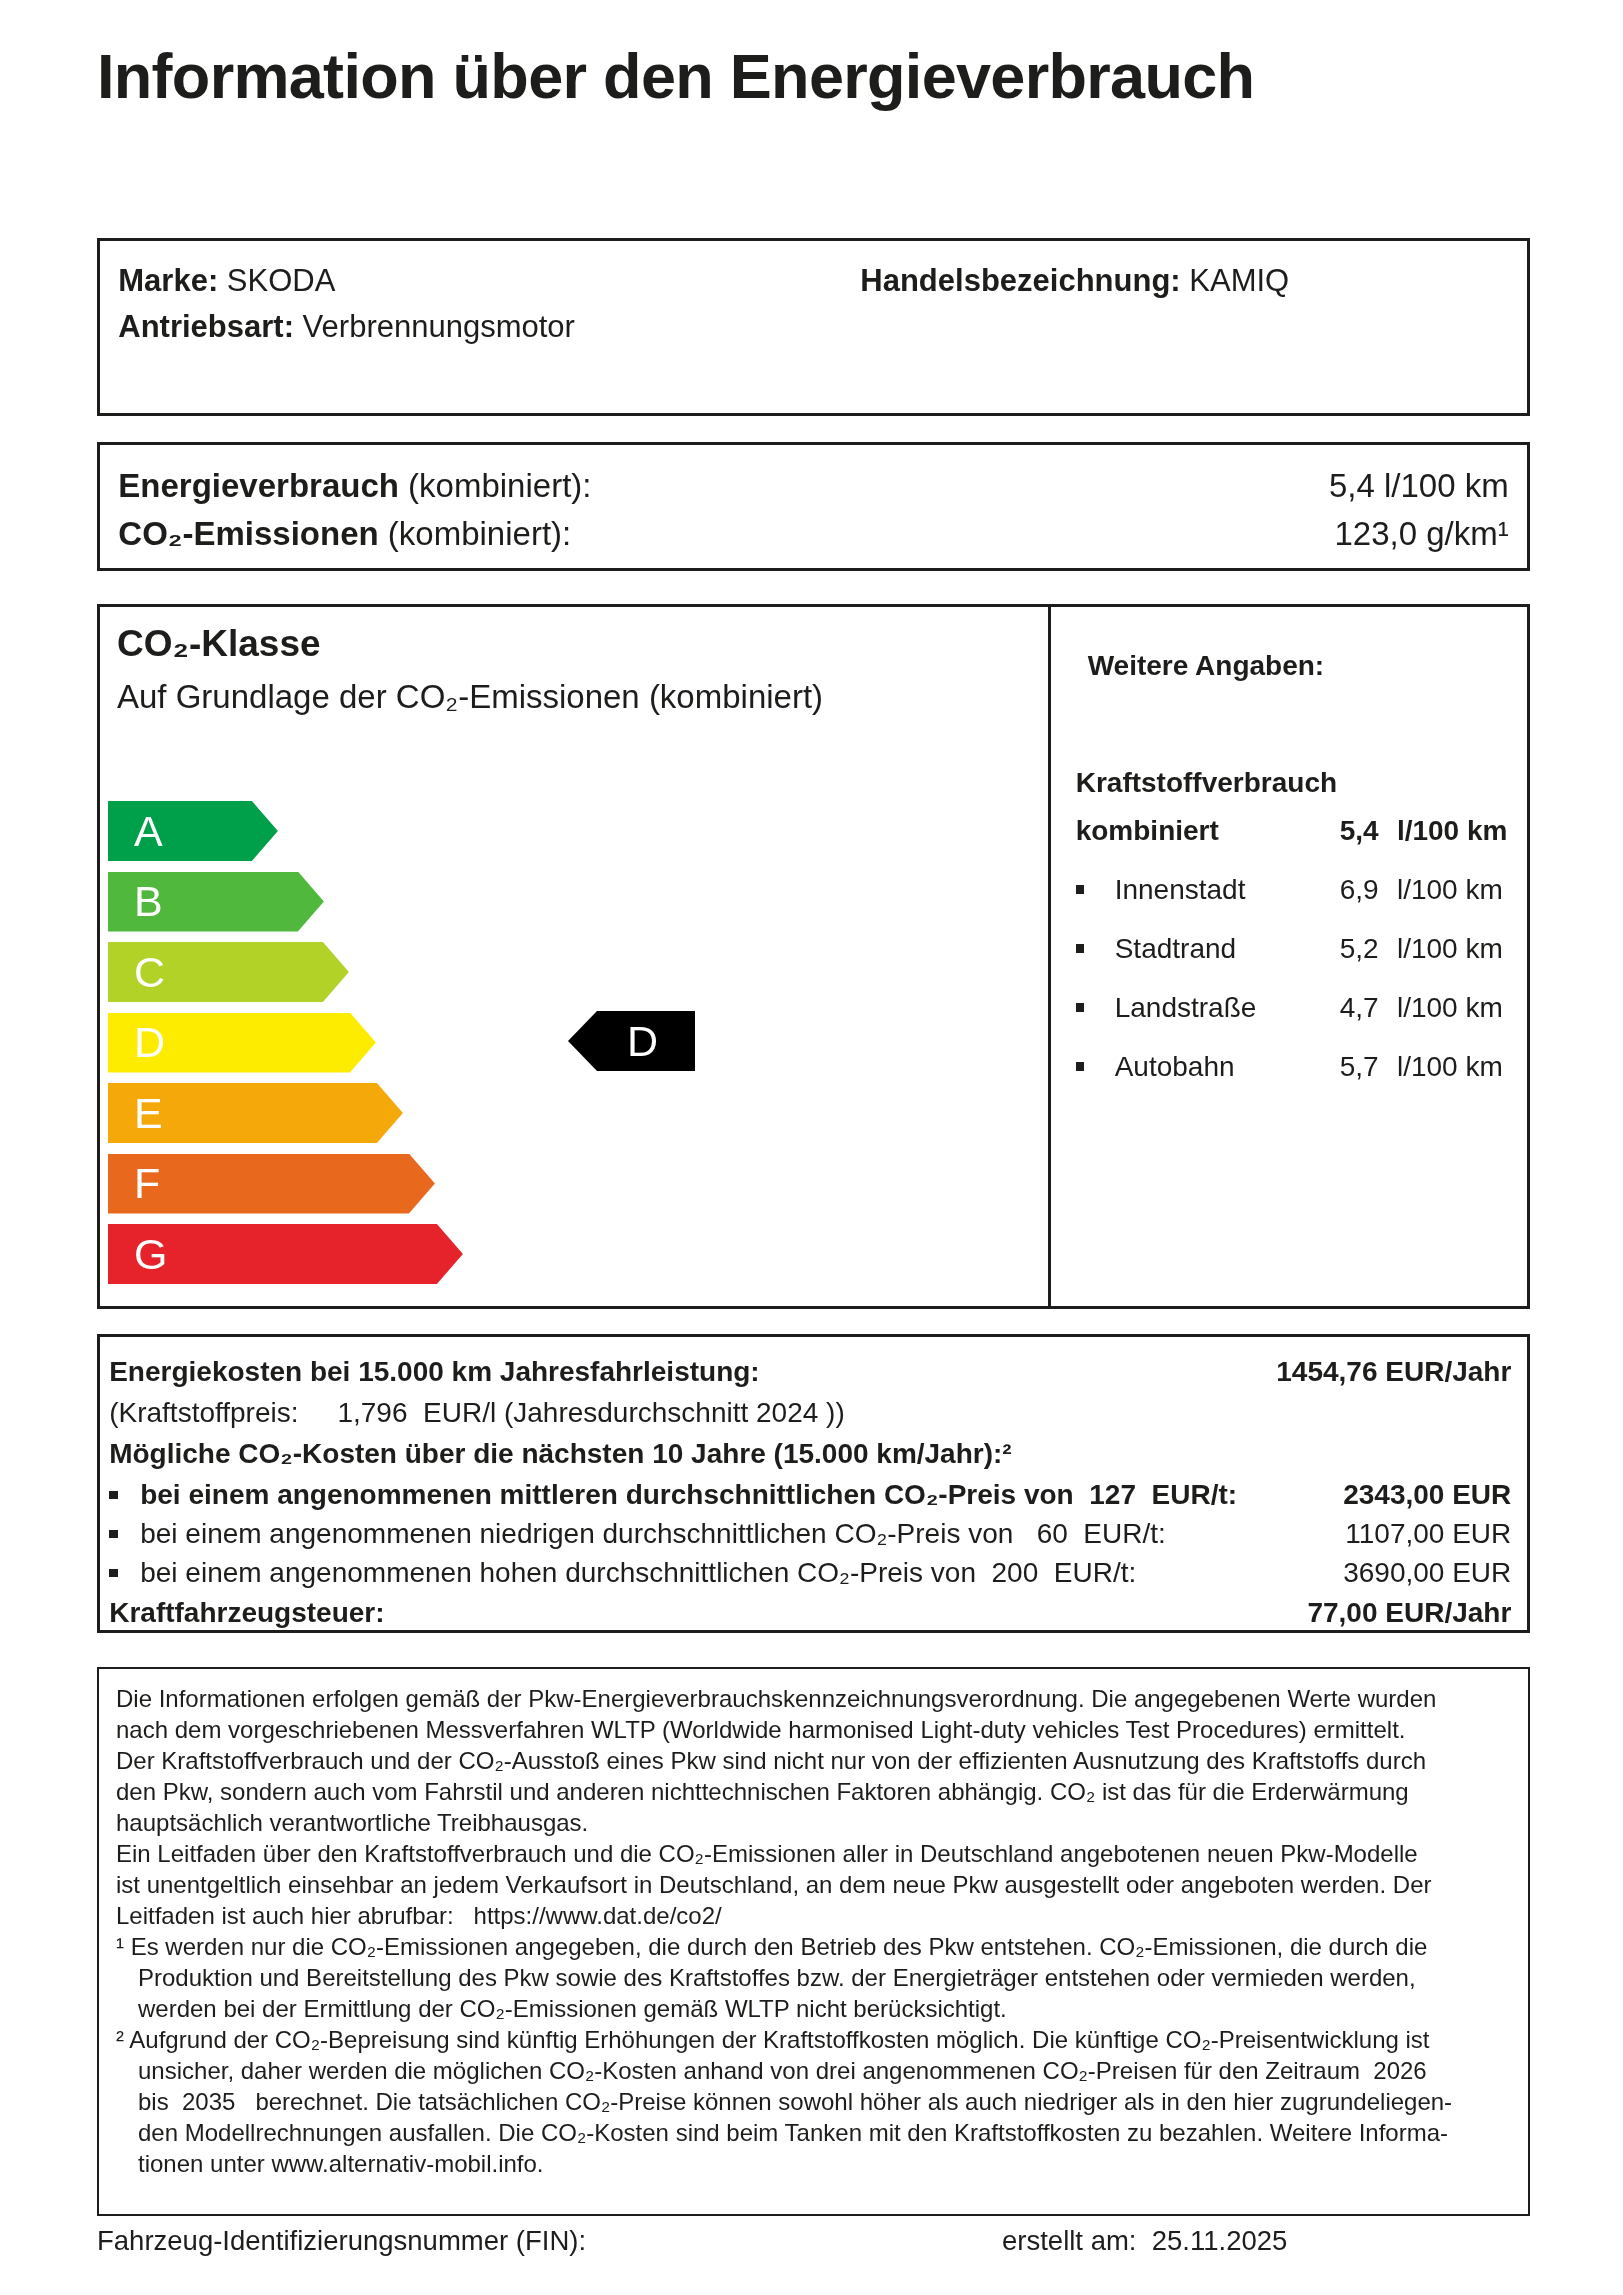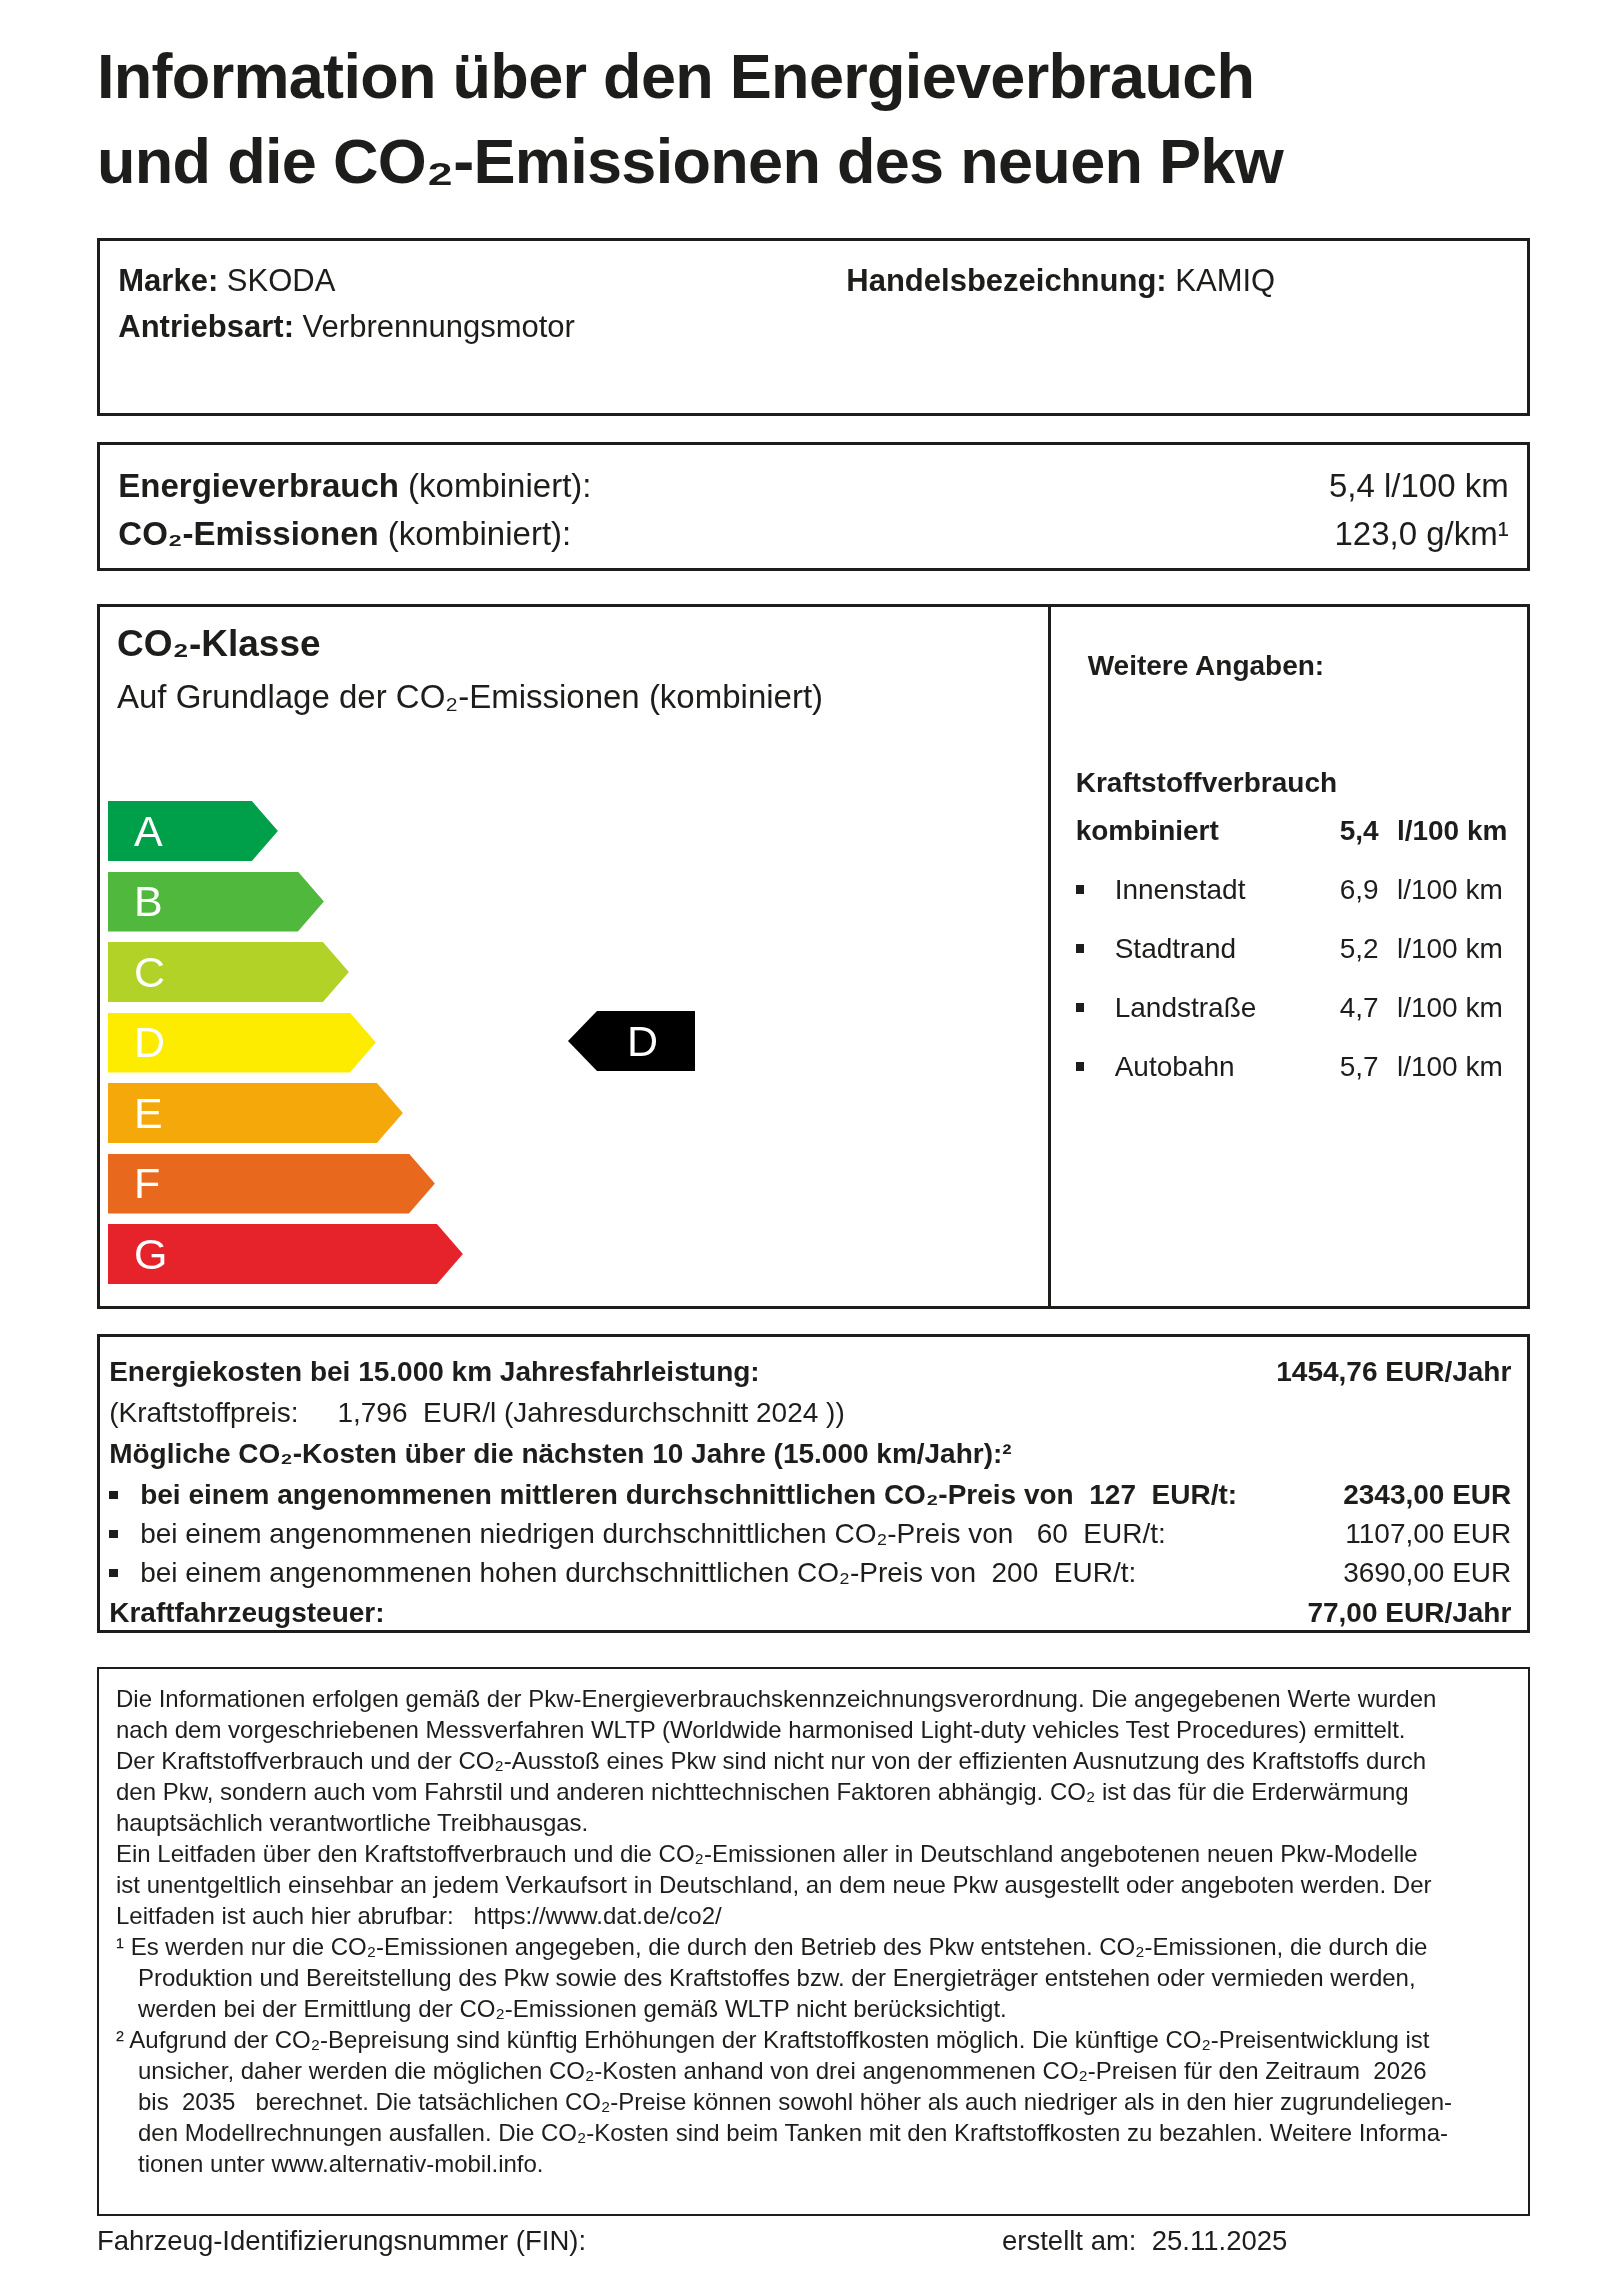--- a/index.html
+++ b/index.html
@@ -11,21 +11,21 @@
   .bold{font-weight:bold;}
 
   
   .title{position:absolute;left:97px;top:34px;font-size:63px;font-weight:bold;line-height:85px;letter-spacing:-0.7px;}
 
   
   .box{position:absolute;left:97px;width:1433px;border:3.3px solid #1d1d1b;box-sizing:border-box;}
 
   
   #box1{top:238px;height:178px;padding:17px 18.3px;}
-  #box1 .row{display:flex;line-height:46px;font-size:31px;}
+  #box1 .row{display:flex;line-height:46px;font-size:31px;gap:14px;}
   #box1 .cl{width:728px;display:flex;}
   #box1 .cr{flex:1;display:flex;}
 
   
   #box2{top:442px;height:129px;padding:17px 18.3px;}
   #box2 .row{display:flex;justify-content:space-between;line-height:48px;font-size:33px;}
 
   
   #box3{top:604px;height:705px;}
   .co2-heading{position:absolute;top:15.7px;left:17px;font-size:37px;font-weight:bold;}
@@ -77,21 +77,20 @@
   .footer-left{position:absolute;left:97px;top:2225px;font-size:27.5px;}
   .footer-right{position:absolute;left:1002px;top:2225px;font-size:27.5px;white-space:pre;}
 </style>
 </head>
 <body>
 
 <div class="page">
 
   <div class="title">
     <div>Information über den Energieverbrauch</div>
-    <div>und die CO₂-Emissionen des neuen Pkw</div>
   </div>
 
   <div class="box" id="box1">
     <div class="row">
       <div class="cl">
           <span class="bold">Marke:</span>
           <span class="pre"> SKODA</span>
         </div>
       <div class="cr">
           <span class="bold">Handelsbezeichnung:</span>

